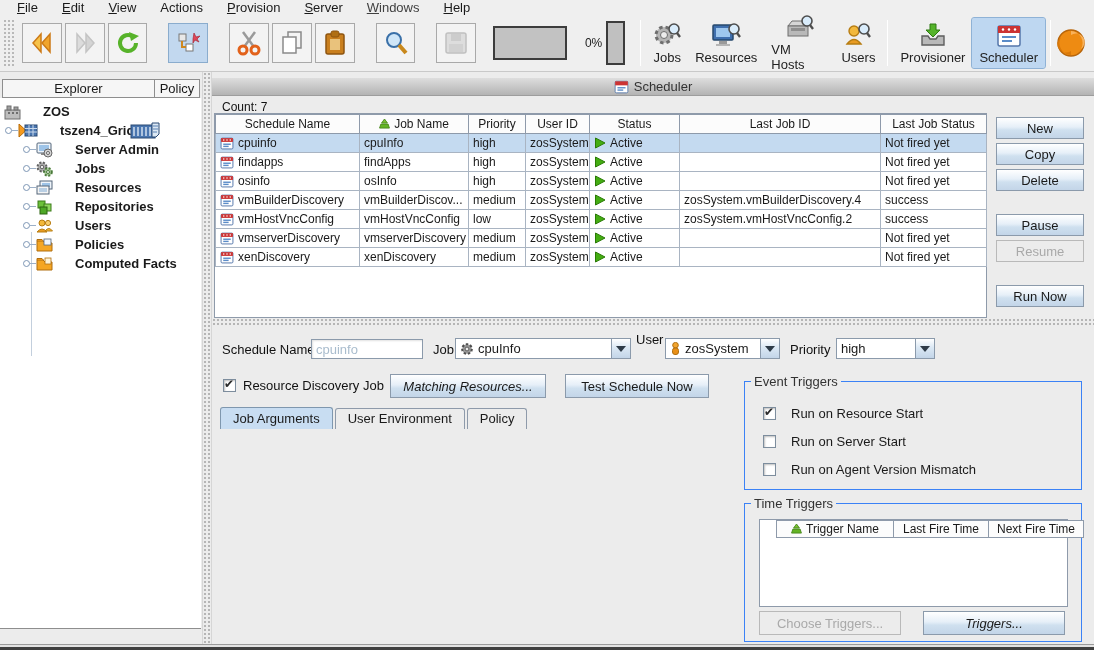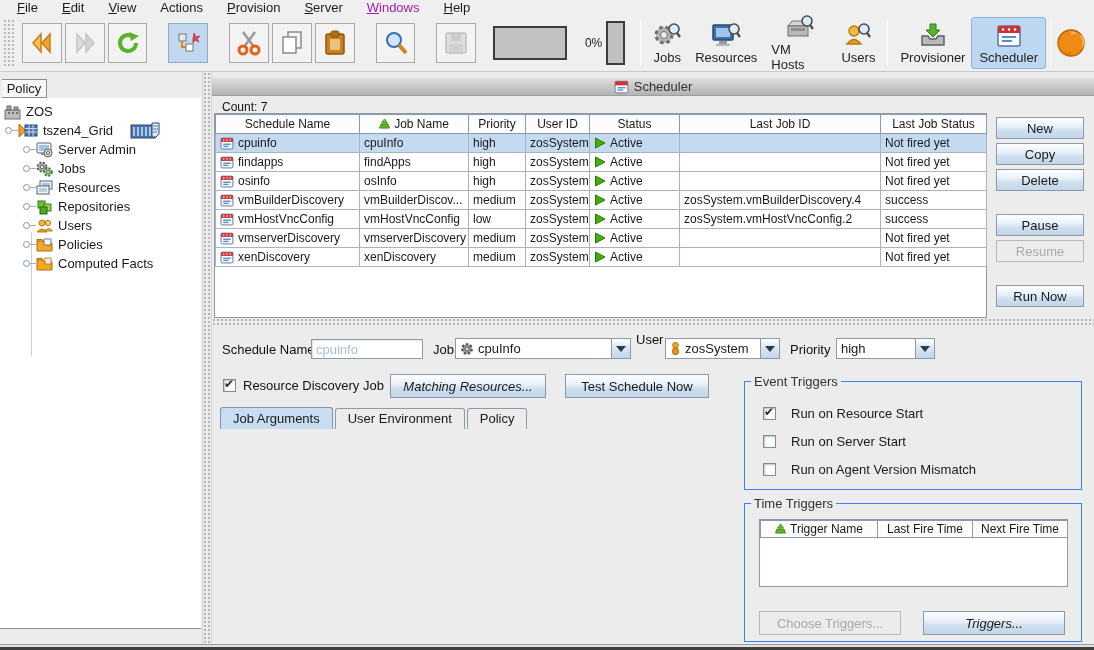--- a/index.html
+++ b/index.html
@@ -2,21 +2,21 @@
 <html><head>
 <meta charset="utf-8">
 <style>
   * { margin:0; padding:0; box-sizing:border-box; }
   html,body { width:1094px; height:650px; overflow:hidden; }
   body { font-family:"Liberation Sans", sans-serif; font-size:12px; background:#ececec; color:#1a1a1a; position:relative; }
 
   
   .menubar { position:absolute; left:0; top:0; width:1094px; height:15px; background:#efefef; display:flex; align-items:center; padding-left:6px; gap:2px; }
   .menu-item { padding:0 11px; font-size:13px; cursor:default; }
-  .menu-item.disabled { color:#a21caf; }
+  .menu-item.disabled { color:#404040; }
 
   
   .toolbar { position:absolute; left:0; top:15px; width:1094px; height:57px; background:#efefef; border-bottom:1px solid #c9c9c9; display:flex; align-items:center; }
   .drag-handle { width:13px; height:48px; margin:0 6px 0 3px;
     background-image:radial-gradient(#b9b9b9 1px, transparent 1.2px); background-size:4px 4px; }
   .tbtn { width:40px; height:40px; border:1px solid #a9a9a9; background:#f3f3f3; display:flex; align-items:center; justify-content:center; margin-right:3px; }
   .tbtn.selected { background:#c2d8ef; border-color:#8aaccd; }
   .tbtn.disabled svg { opacity:.85; }
   .tool-gap { width:18px; }
   .panel-box { width:74px; height:34px; background:#c2c2c2; border:2px solid #3c3c3c; margin:0 18px 0 14px; }
@@ -29,21 +29,21 @@
   .logo-spot { margin-left:auto; margin-right:8px; }
 
   
   .sidebar { position:absolute; left:0; top:72px; width:202px; height:572px; background:#ececec; }
   .side-tabs { position:absolute; left:2px; top:7px; width:198px; height:19px; display:flex; }
   .side-tab { border:1px solid #8e8e8e; background:#f6f6f6; text-align:center; font-size:13px; line-height:17px; overflow:hidden; }
   .side-tab.explorer { flex:1; }
   .side-tab.policy { width:45px; border-left:none; }
   .tree { position:absolute; left:0; top:26px; width:201px; height:531px; background:#fff; border-bottom:1px solid #8e8e8e; padding-top:4px; font-size:13px; }
   .trow { height:19px; display:flex; align-items:center; position:relative; white-space:nowrap; }
-  .trow .lbl { margin-left:5px; }
+  .trow .lbl { margin-left:22px;font-weight:bold; }
   .handle { width:7px; height:7px; border:1px solid #7d96b5; border-radius:50%; background:#fff; flex:0 0 auto; }
   .stem { width:6px; height:1px; background:#9cb0c8; flex:0 0 auto; }
   .guides { position:absolute; left:31px; top:134px; width:1px; height:124px; background:#c3cfdd; }
   .rack-right { position:absolute; left:130px; top:1px; }
 
   
   .vsplit { position:absolute; left:202px; top:72px; width:10px; height:572px; background:#ececec;
     background-image:radial-gradient(#b5b5b5 1px, transparent 1.2px); background-size:4px 4px; border-left:1px solid #d6d6d6; border-right:1px solid #d6d6d6; }
   .hsplit { position:absolute; left:0; top:246px; width:882px; height:9px; background:#ececec;
     background-image:radial-gradient(#b5b5b5 1px, transparent 1.2px); background-size:4px 4px; }
@@ -84,21 +84,21 @@
   .tab-panel { position:absolute; left:8px; top:356px; width:494px; height:209px; background:#ececec; border:1px solid #93aecb; }
   .no-args { position:absolute; left:22px; top:14px; color:#a9a9a9; font-size:14px; letter-spacing:2px; }
 
   fieldset.group { position:absolute; border:1px solid #3b82f6; padding:0; }
   fieldset.group legend { font-size:13px; color:#333; margin-left:6px; padding:0 3px; }
   .evt-box { left:532px; top:302px; width:338px; height:116px; }
   .time-box { left:532px; top:424px; width:338px; height:146px; }
   .evt-row { position:absolute; left:18px; height:14px; }
   .evt-row .elabel { position:absolute; left:28px; top:-1px; white-space:nowrap; font-size:13px; }
 
-  .tt-table { position:absolute; left:14px; top:8px; width:309px; height:68px; background:#fff; border:1px solid #8e9aaa; }
+  .tt-table { position:absolute; left:14px; top:8px; width:309px; height:88px; background:#fff; border:1px solid #8e9aaa;padding-left:16px; }
   table.tt { border-collapse:collapse; table-layout:fixed; width:307px; font-size:12px; }
   table.tt th { background:#fcfcfc; font-weight:normal; border:1px solid #8e9aaa; height:17px; padding:0 2px; overflow:hidden; white-space:nowrap; }
   .tt-btn { position:absolute; top:100px; width:142px; height:24px; }
 
   .bottom-strip { position:absolute; left:0; top:644px; width:1094px; height:6px; background:#e2e2e2; border-top:1px solid #9a9a9a; border-bottom:3px solid #3f3f3f; }
 
   svg { display:block; }
 </style>
 </head>
 <body>
@@ -285,20 +285,21 @@
     <svg width="30" height="30" viewBox="0 0 30 30">
         <circle cx="15" cy="15" r="13" fill="#ee8b12" stroke="#b8650a" stroke-width="1.5"></circle>
         <path d="M15 3 a12 12 0 0 1 10 18 a8 8 0 0 0 -10 -14 Z" fill="#f8b25c"></path>
         <path d="M15 27 a12 12 0 0 1 -10 -18 a8 8 0 0 0 10 14 Z" fill="#d97808"></path>
       </svg>
   </div>
 </div>
 
 <div class="sidebar">
   <div class="side-tabs">
+    <div class="side-tab explorer">Explorer</div>
     <div class="side-tab policy">Policy</div>
   </div>
   <div class="tree">
     <div class="guides"></div>
 
     <div class="trow" style="padding-left:4px;">
       <span>
           <svg width="17" height="16" viewBox="0 0 17 16">
             <rect x="1" y="6" width="15" height="9" fill="#bdbdbd" stroke="#6e6e6e"></rect>
             <rect x="3" y="2" width="4" height="4" fill="#9e9e9e" stroke="#6e6e6e"></rect>

